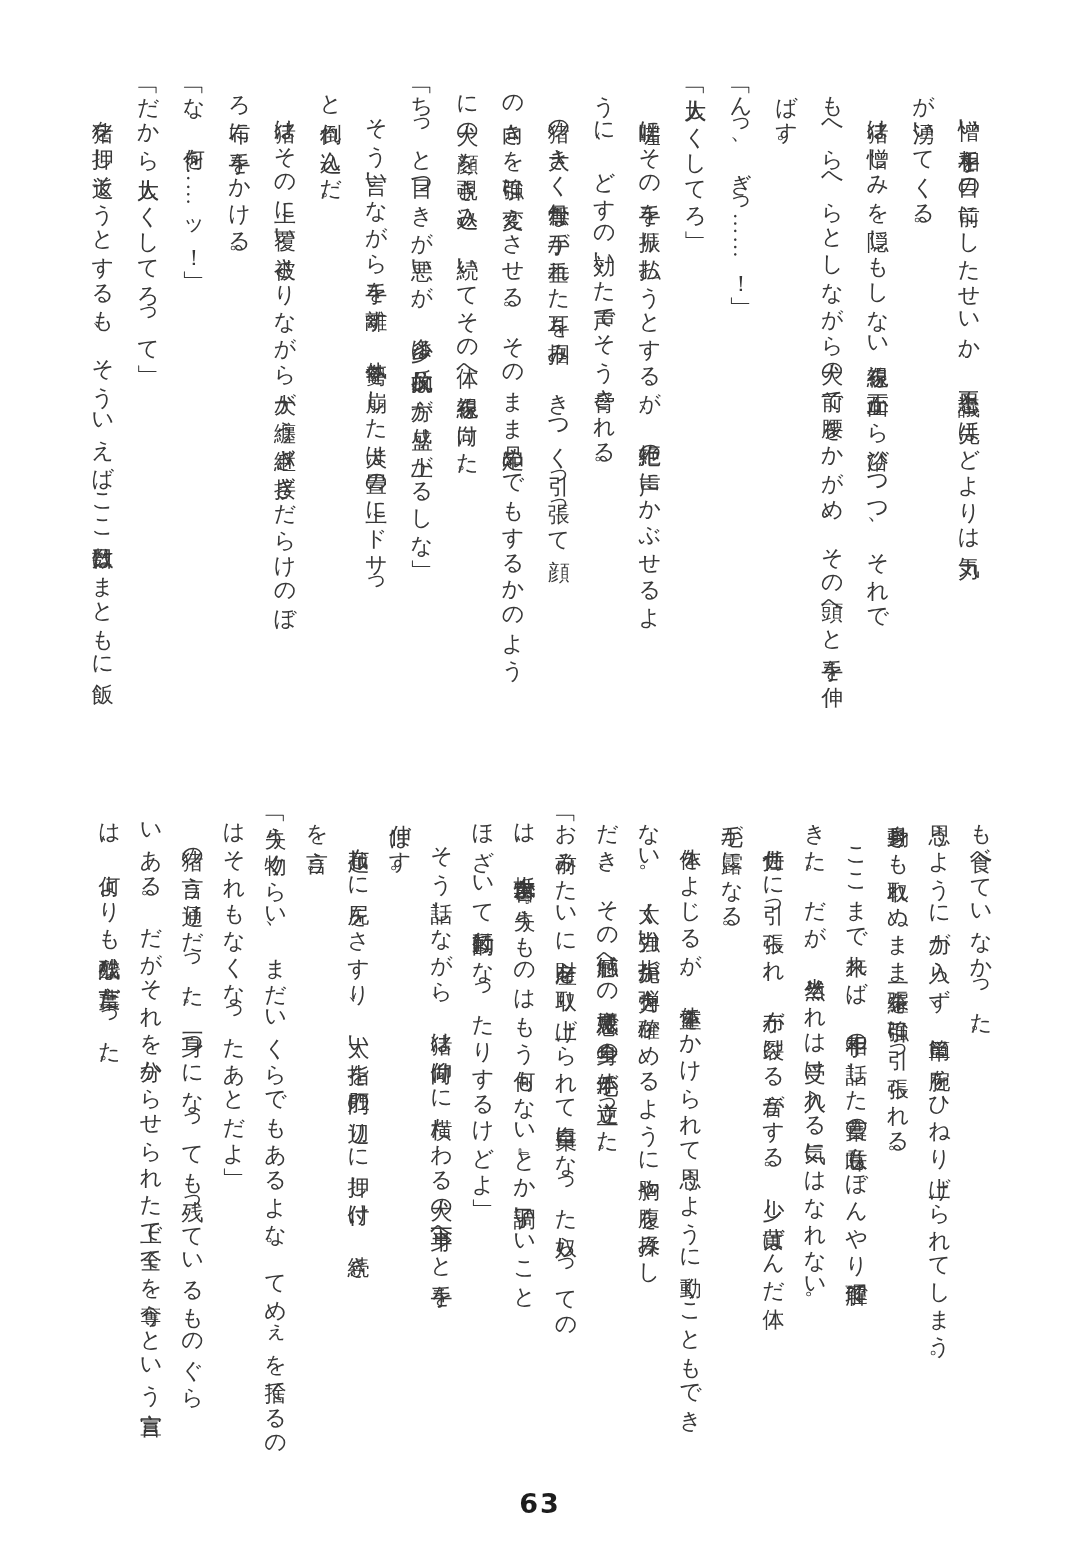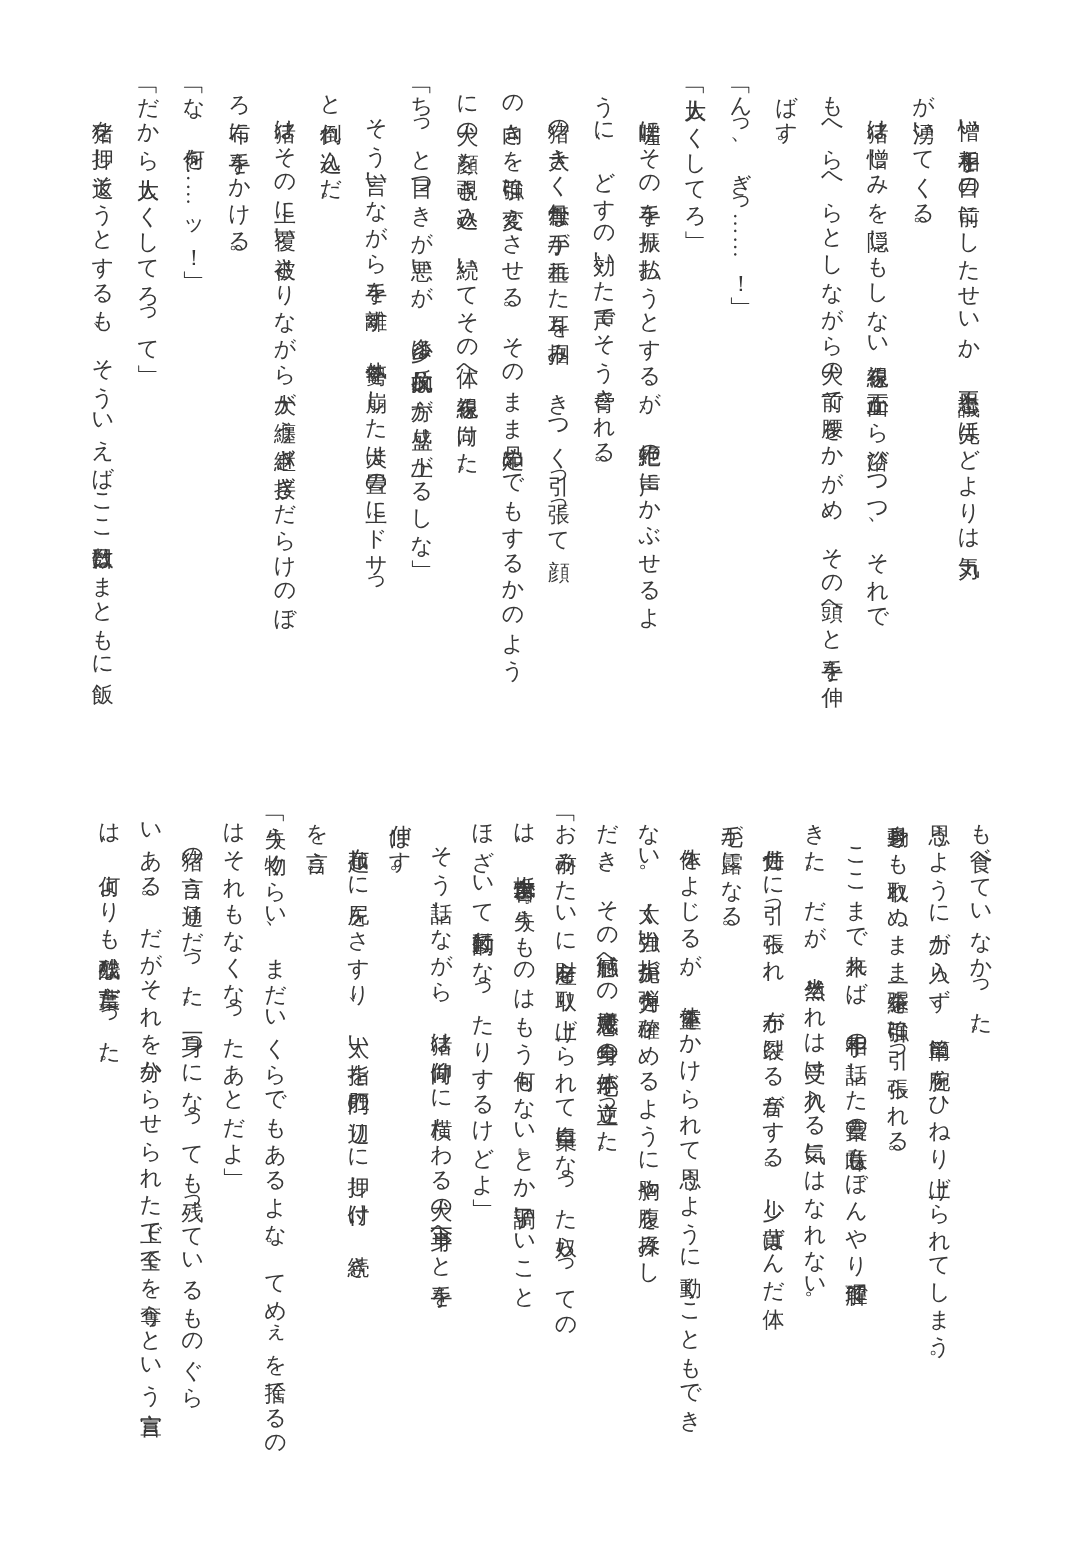--- a/index.html
+++ b/index.html
@@ -106,14 +106,15 @@
       <p>伸ばす。</p>
       <p>　布越しに尻をさすり、太い指を肛門の辺りに押し付け、続き</p>
       <p>を言う。</p>
       <p>「失う物ぐらい、まだいくらでもあるよな。てめぇを捨てるの</p>
       <p>はそれもなくなったあとだよ」</p>
       <p>　猪の言う通りだった。身一つになっても残っているものぐら</p>
       <p>いある。だがそれを分からせられた上で全てを奪うという宣言</p>
       <p>は、何よりも残酷な言葉だった。</p>
     </div>
 
+  <div class="page-number">63</div>
 
 </div>
 
 </body></html>

